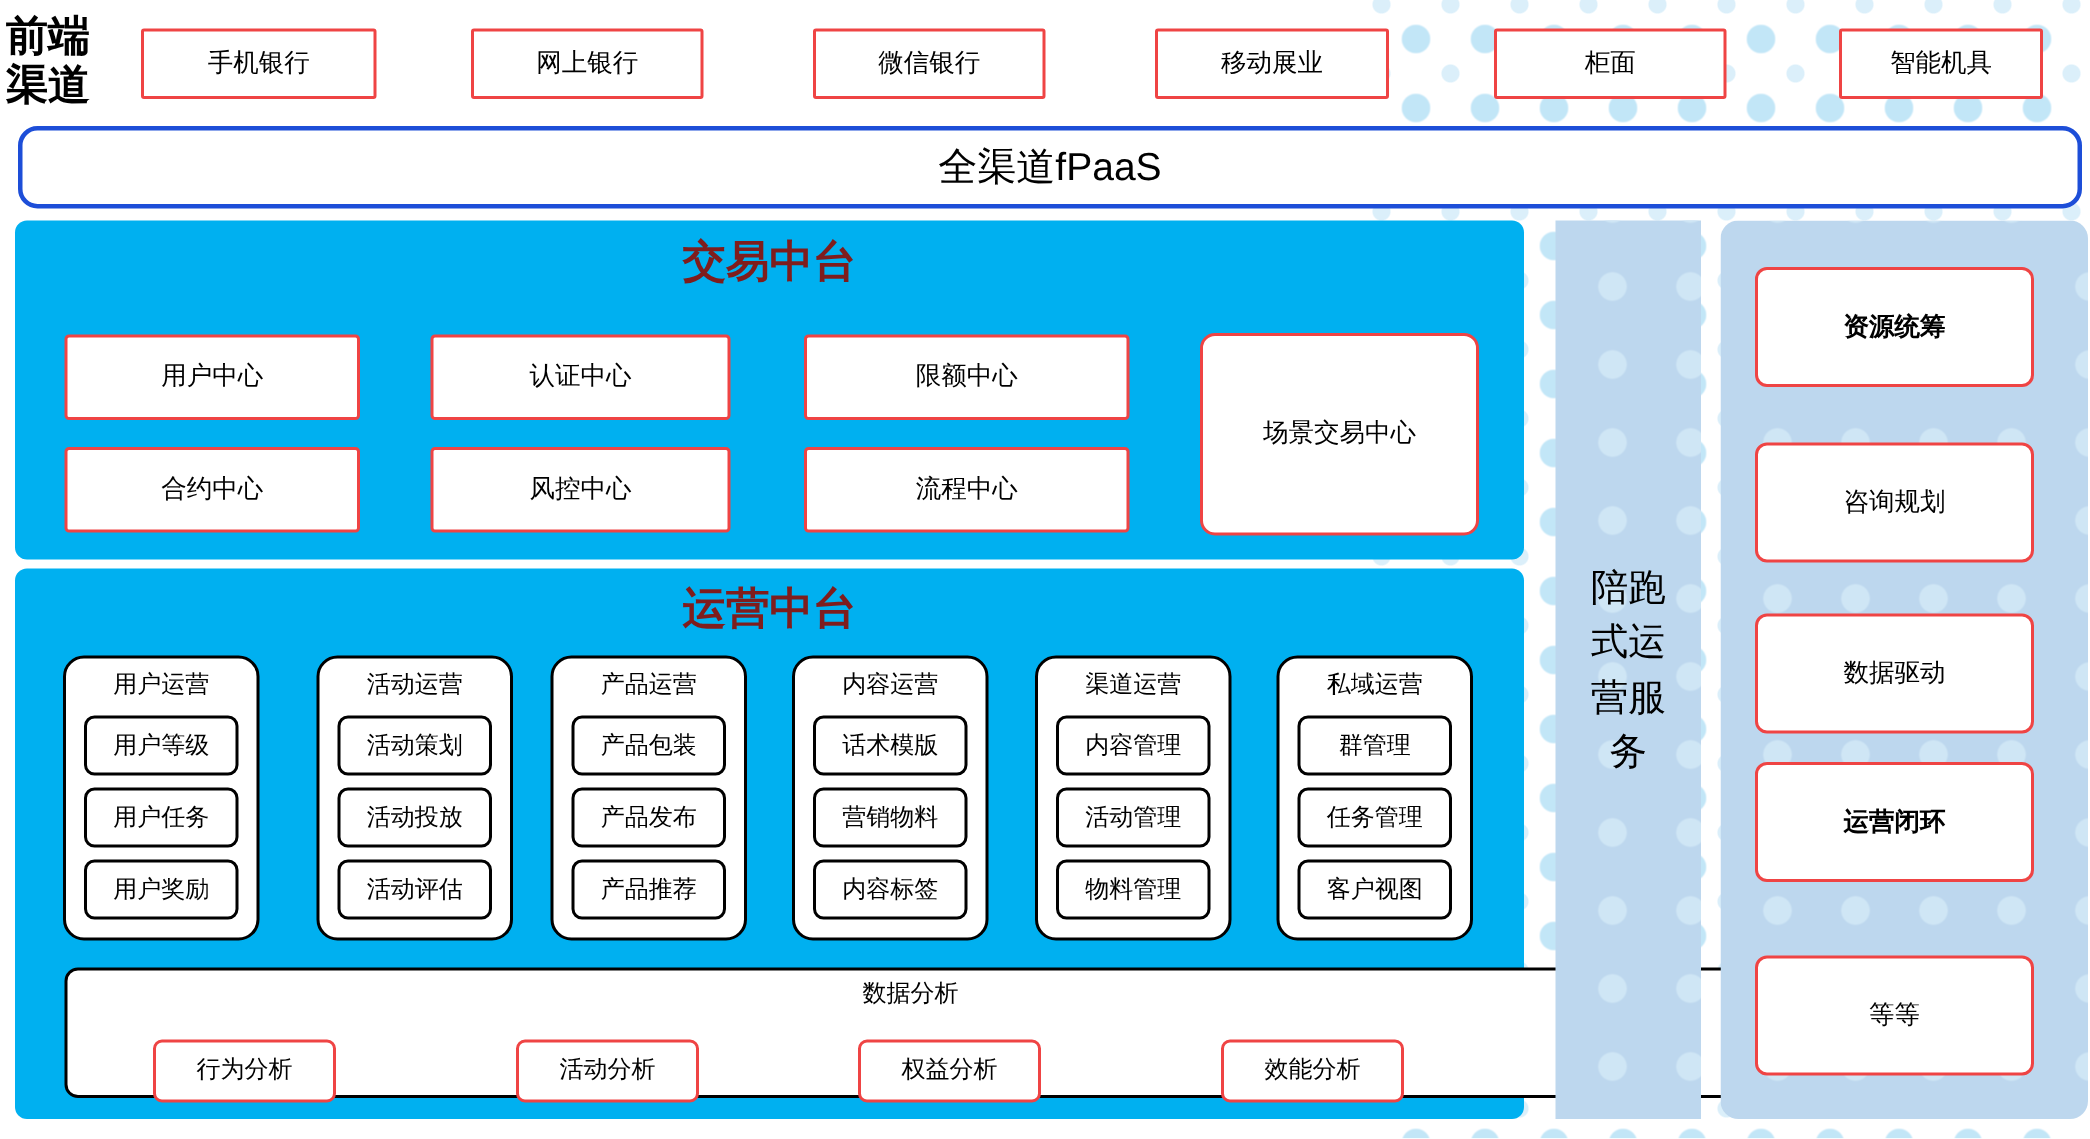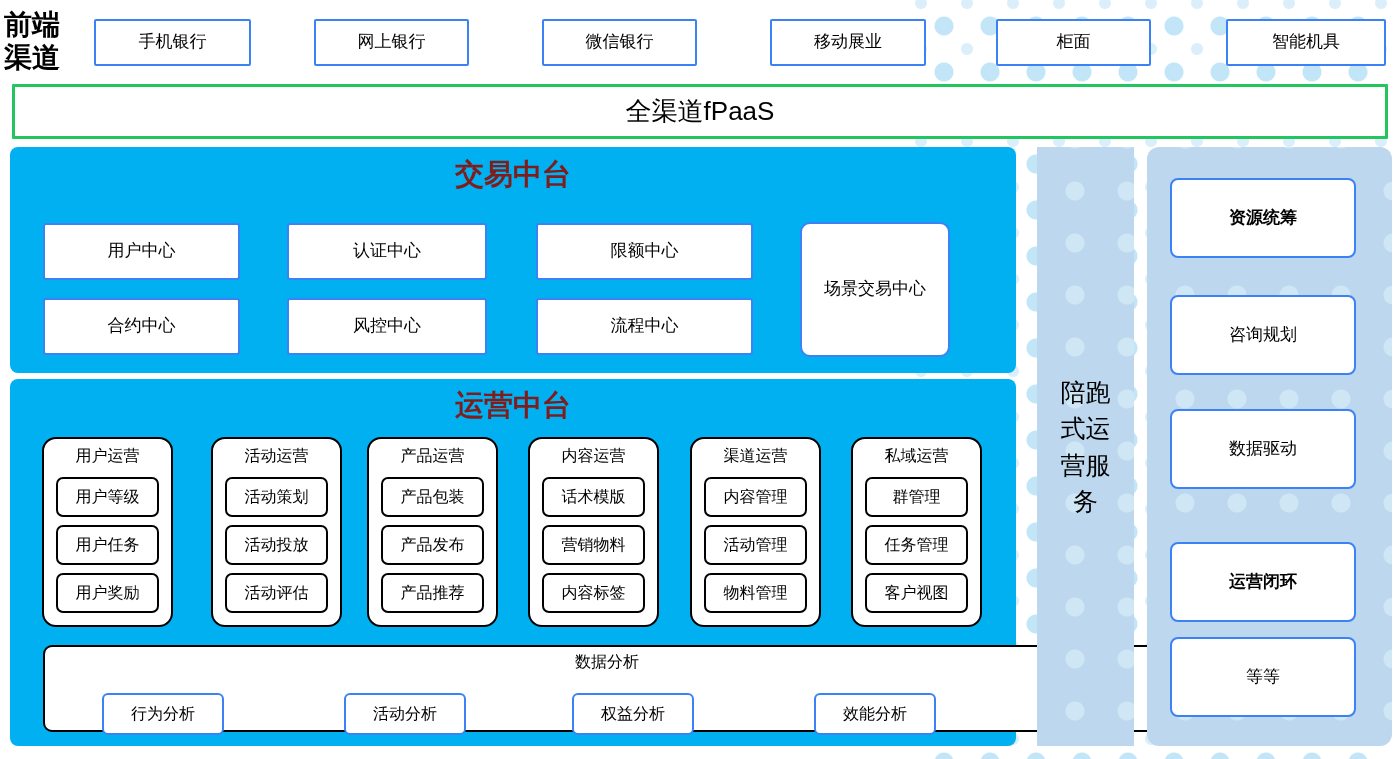--- a/index.html
+++ b/index.html
@@ -12,52 +12,52 @@
     position:absolute; left:912px; top:0; width:481px; height:759px; z-index:0;
     background-image:
       radial-gradient(circle, #c2e6f7 9px, rgba(0,0,0,0) 10px),
       radial-gradient(circle, #dbeffa 5.5px, rgba(0,0,0,0) 6.5px);
     background-size: 46px 46px, 46px 46px;
     background-position: 9px 3px, 32px 26px;
   }
 
   
   .wbox {
-    position:absolute; background:#fff; border:2px solid #3b82f6;
+    position:absolute; background:#fff; border:2px solid #ef4444;
     display:flex; align-items:center; justify-content:center;
     font-size:17px; line-height:1.2; text-align:center; z-index:1;
   }
 
   
   .front-label {
     position:absolute; left:4px; top:8px; width:60px; z-index:1;
     font-family:"Liberation Serif","DejaVu Serif",serif;
     font-weight:700; font-size:28px; line-height:1.18; text-align:left;
     word-break:break-all;
   }
   .chbox { top:19px; height:47px; border-radius:2px; }
 
   
   .fpaas {
     left:12px; top:84px; width:1376px; height:55px;
-    border:3px solid #22c55e; border-radius:1px; font-size:26px;
+    border:3px solid #1d4ed8; border-radius:13px; font-size:26px;
   }
 
   
   .blue-panel { position:absolute; left:10px; width:1006px; background:#00b0f0; border-radius:8px; z-index:1; }
   .panel-title {
     position:absolute; left:0; width:100%; text-align:center;
     font-family:"Liberation Serif","DejaVu Serif",serif;
     font-weight:700; font-size:29px; color:#7f1d1d; z-index:2;
   }
   #trade-panel { top:147px; height:226px; }
   #ops-panel   { top:379px; height:367px; }
 
   .center-box { height:57px; border-radius:3px; }
-  .scene-box  { left:790px; top:75px; width:150px; height:135px; border-radius:10px; }
+  .scene-box  { left:790px; top:75px; width:186px; height:135px; border-radius:10px; }
 
   
   .ops-col {
     position:absolute; top:58px; width:131px; height:190px;
     background:#fff; border:2px solid #000; border-radius:14px;
     display:flex; flex-direction:column; align-items:center; padding-top:7px; z-index:1;
   }
   .ops-col-title { font-size:16px; margin-bottom:10px; }
   .ops-item {
     width:103px; height:40px; flex:none; background:#fff;
@@ -101,21 +101,21 @@
 
   <div class="dots-bg"></div>
 
   <div class="front-label">前端渠道</div>
 
   <div class="wbox chbox" style="left:94px;width:157px">手机银行</div>
   <div class="wbox chbox" style="left:314px;width:155px">网上银行</div>
   <div class="wbox chbox" style="left:542px;width:155px">微信银行</div>
   <div class="wbox chbox" style="left:770px;width:156px">移动展业</div>
   <div class="wbox chbox" style="left:996px;width:155px">柜面</div>
-  <div class="wbox chbox" style="left:1226px;width:160px">智能机具</div>
+  <div class="wbox chbox" style="left:1226px;width:136px">智能机具</div>
 
   <div class="wbox fpaas">全渠道fPaaS</div>
 
   <div class="blue-panel" id="trade-panel">
     <div class="panel-title" style="top:8px">交易中台</div>
 
     <div class="wbox center-box" style="left:33px;top:76px;width:197px">用户中心</div>
     <div class="wbox center-box" style="left:277px;top:76px;width:200px">认证中心</div>
     <div class="wbox center-box" style="left:526px;top:76px;width:217px">限额中心</div>
 
@@ -181,17 +181,17 @@
   </div>
 
   <div class="companion-bar lightblue">
     <div class="companion-label">陪跑式运营服务</div>
   </div>
 
   <div class="service-col lightblue">
     <div class="wbox sbox bold" style="top:31px">资源统筹</div>
     <div class="wbox sbox" style="top:148px">咨询规划</div>
     <div class="wbox sbox" style="top:262px">数据驱动</div>
-    <div class="wbox sbox bold" style="top:395px">运营闭环</div>
+    <div class="wbox sbox bold" style="top:361px">运营闭环</div>
     <div class="wbox sbox" style="top:490px">等等</div>
   </div>
 
 </div>
 
 </body></html>

